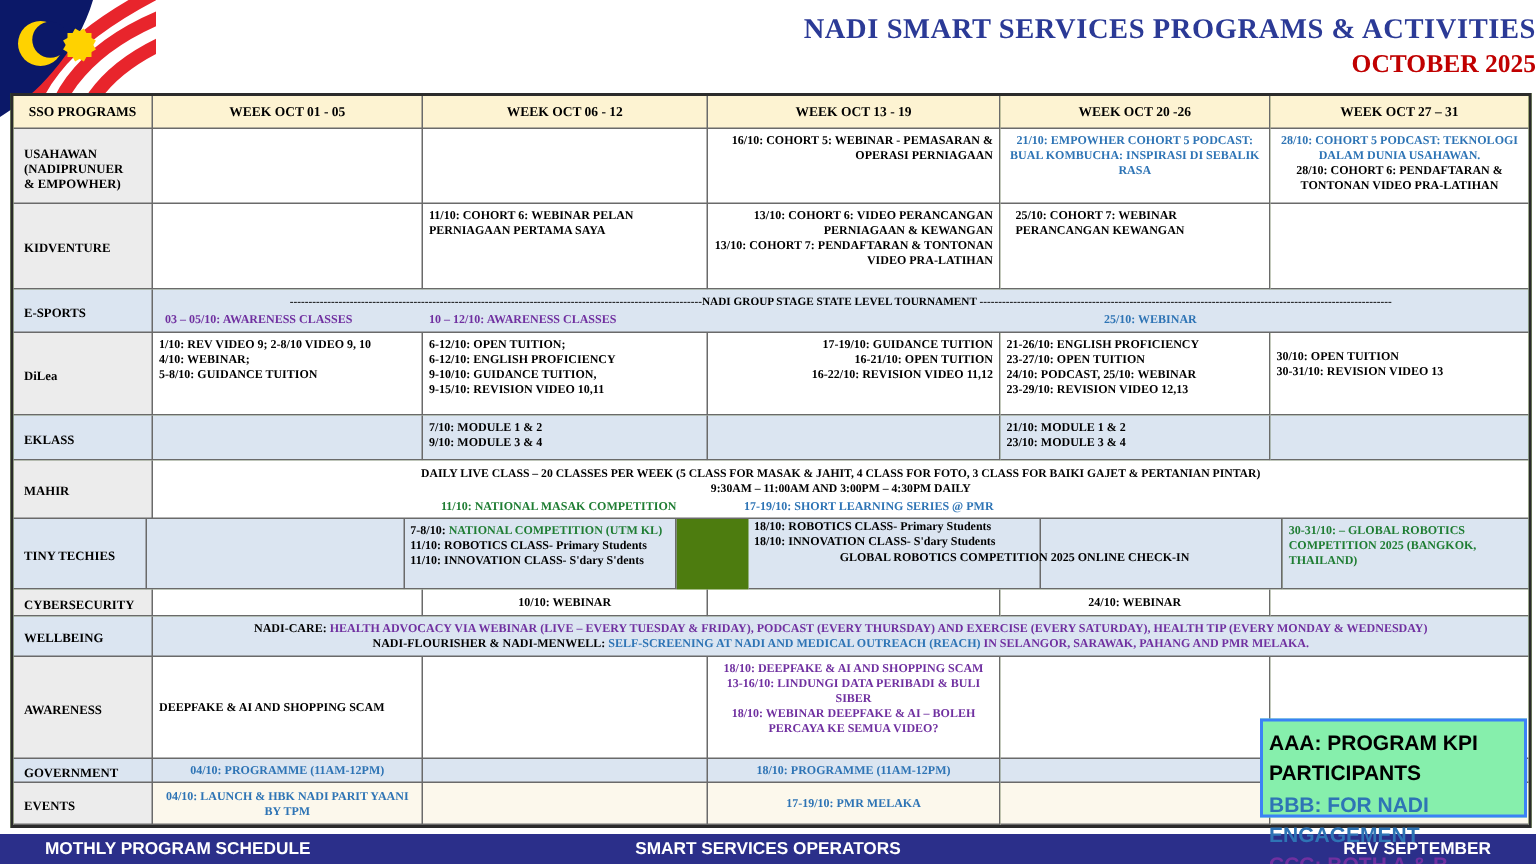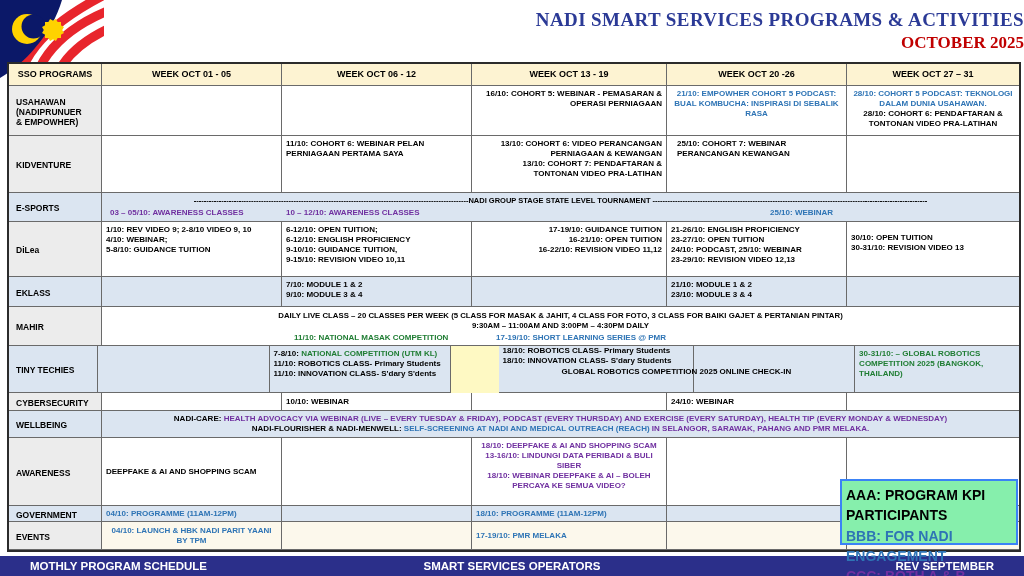--- a/index.html
+++ b/index.html
@@ -8,44 +8,44 @@
 
   
   .titlewrap{position:absolute;left:0;top:0;width:1024px;text-align:right;}
   .title1{margin-top:9px;font-family:"Liberation Serif",serif;font-weight:700;font-size:19px;letter-spacing:.4px;color:#2b3a96;}
   .title2{margin-top:2px;font-family:"Liberation Serif",serif;font-weight:700;font-size:17px;color:#c00000;}
 
   
   .flag{position:absolute;left:0;top:0;width:104px;height:80px;}
 
   
-  .tbl{position:absolute;left:7px;top:62px;width:1010px;border:2px solid #2b2b2b;font-weight:700;box-sizing:content-box;background:#fef9c3;}
+  .tbl{position:absolute;left:7px;top:62px;width:1010px;border:2px solid #2b2b2b;font-weight:700;box-sizing:content-box;background:#4d7c0f;font-family:Liberation Serif, serif;}
   .row{display:flex;position:relative;}
   .cell{box-sizing:border-box;border-right:1px solid #6a6a6a;border-bottom:1px solid #6a6a6a;padding:3px 4px 0 4px;font-size:8px;line-height:1.25;overflow:hidden;background:#fff;color:#000;}
   .c0{width:93px;}.c1{width:180px;}.c2{width:190px;}.c3{width:195px;text-align:right;}.c4{width:180px;}.c5{width:172px;border-right:none;}
   .span15{width:917px;border-right:none;position:relative;}
   .label{display:flex;flex-direction:column;justify-content:center;background:#ececec;font-size:8.5px;padding-left:7px;line-height:1.2;}
   .rowblue .cell{background:#dbe5f1;}
   .hdr .cell{background:#fdf3d2;font-size:9px;display:flex;align-items:center;justify-content:center;text-align:center;padding:0 2px;}
   .blue{color:#2e74b5;}
   .purple{color:#7030a0;}
   .green{color:#1f7d33;}
   .center{text-align:center;}
-  .vc{display:flex;align-items:center;text-align:center;padding-top:0;}
+  .vc{display:flex;align-items:center;justify-content:center;text-align:center;padding-top:0;}
   .vcl{display:flex;align-items:center;padding-top:0;}
   .ln{margin:0;}
   .cream .cell{background:#fcf8ec;}
   .cream .label{background:#ececec;}
 
   
   .esp-banner{position:absolute;left:50%;top:3px;transform:translateX(-50%);white-space:nowrap;font-size:7.5px;}
   .esp-i{position:absolute;top:15px;white-space:nowrap;}
   .esp-i1{left:8px;}
   .esp-i2{left:184px;}
-  .esp-i3{left:668px;}
+  .esp-i3{left:634px;}
 
   
   .mah-l1{text-align:center;font-size:7.8px;margin-top:1px;}
   .mah-l2{text-align:center;font-size:7.8px;}
   .mah-pos{position:absolute;top:26px;white-space:nowrap;}
   .mah-green{left:192px;}
   .mah-blue{left:394px;}
 
   
   .t34{width:375px;position:relative;padding:0;box-sizing:border-box;border-right:1px solid #6a6a6a;border-bottom:1px solid #6a6a6a;font-size:8px;line-height:1.3;margin-left:48px;}

